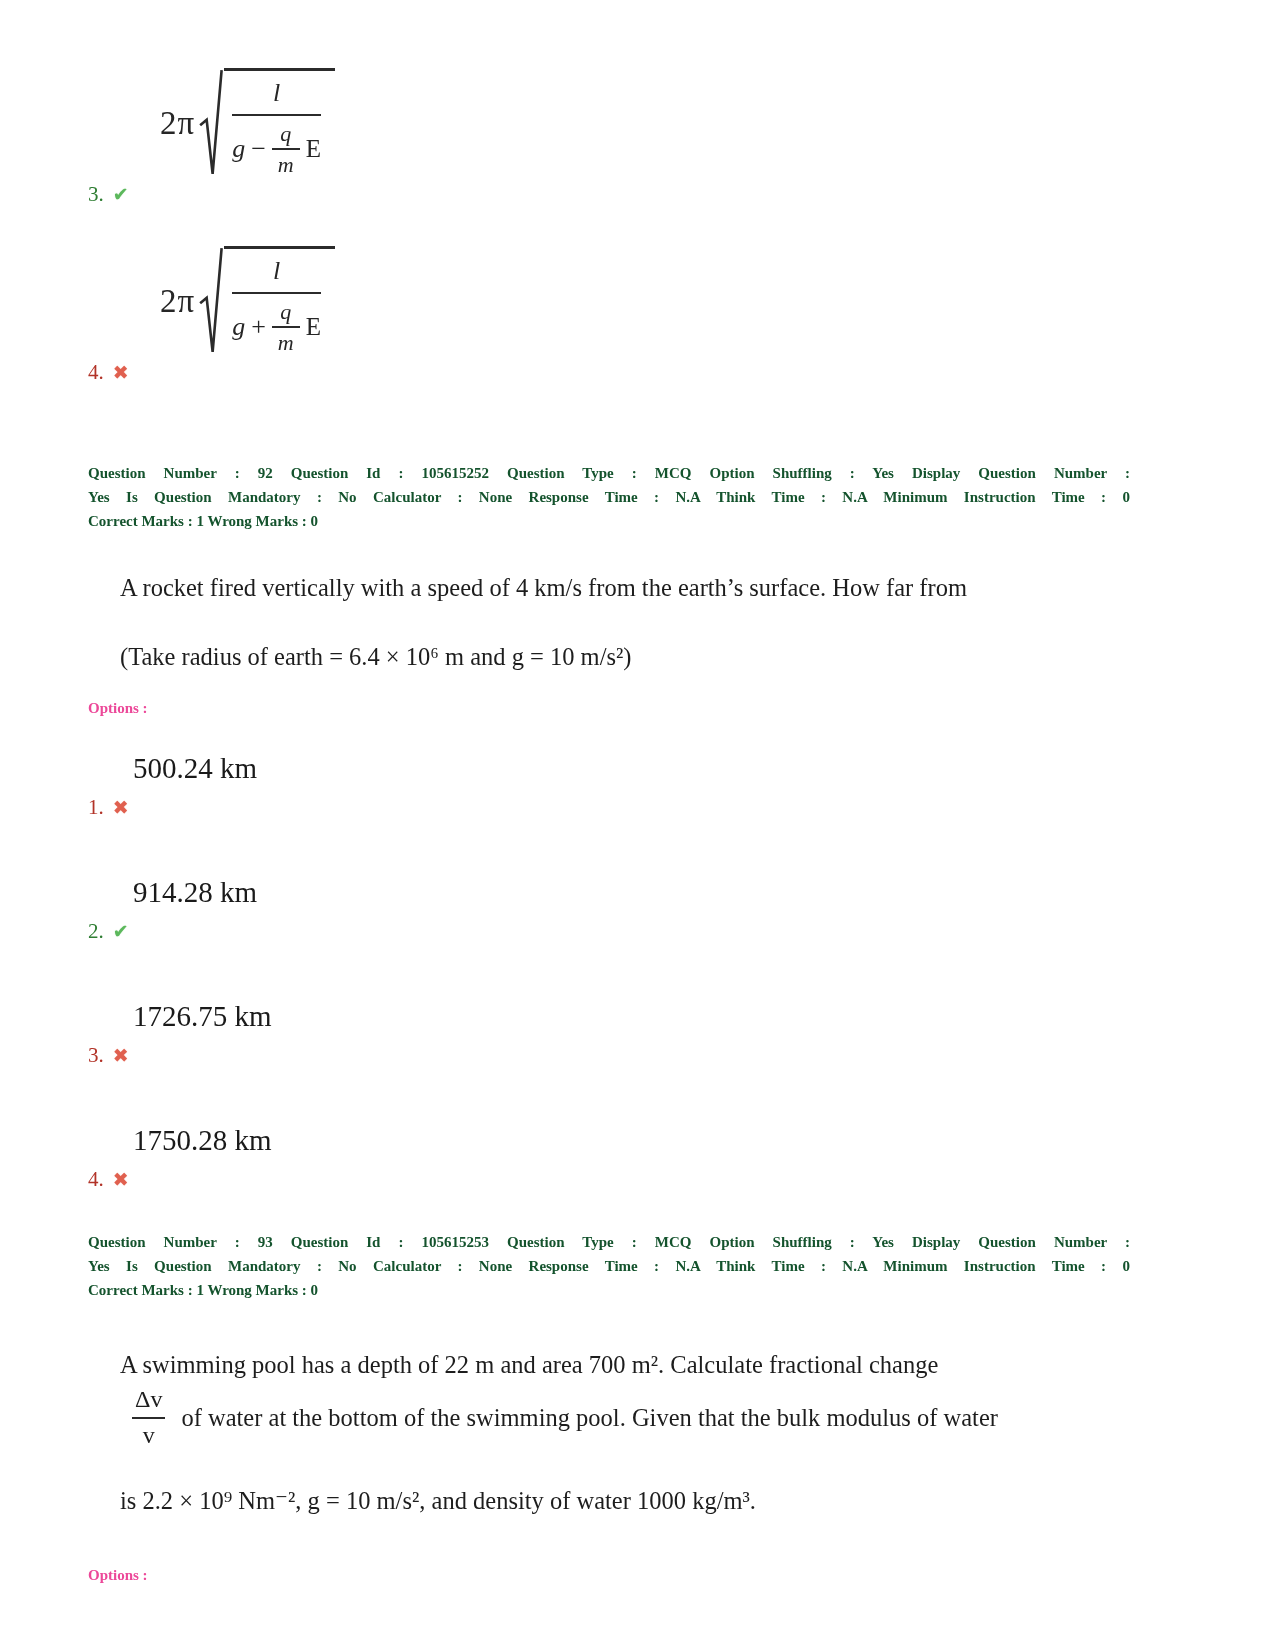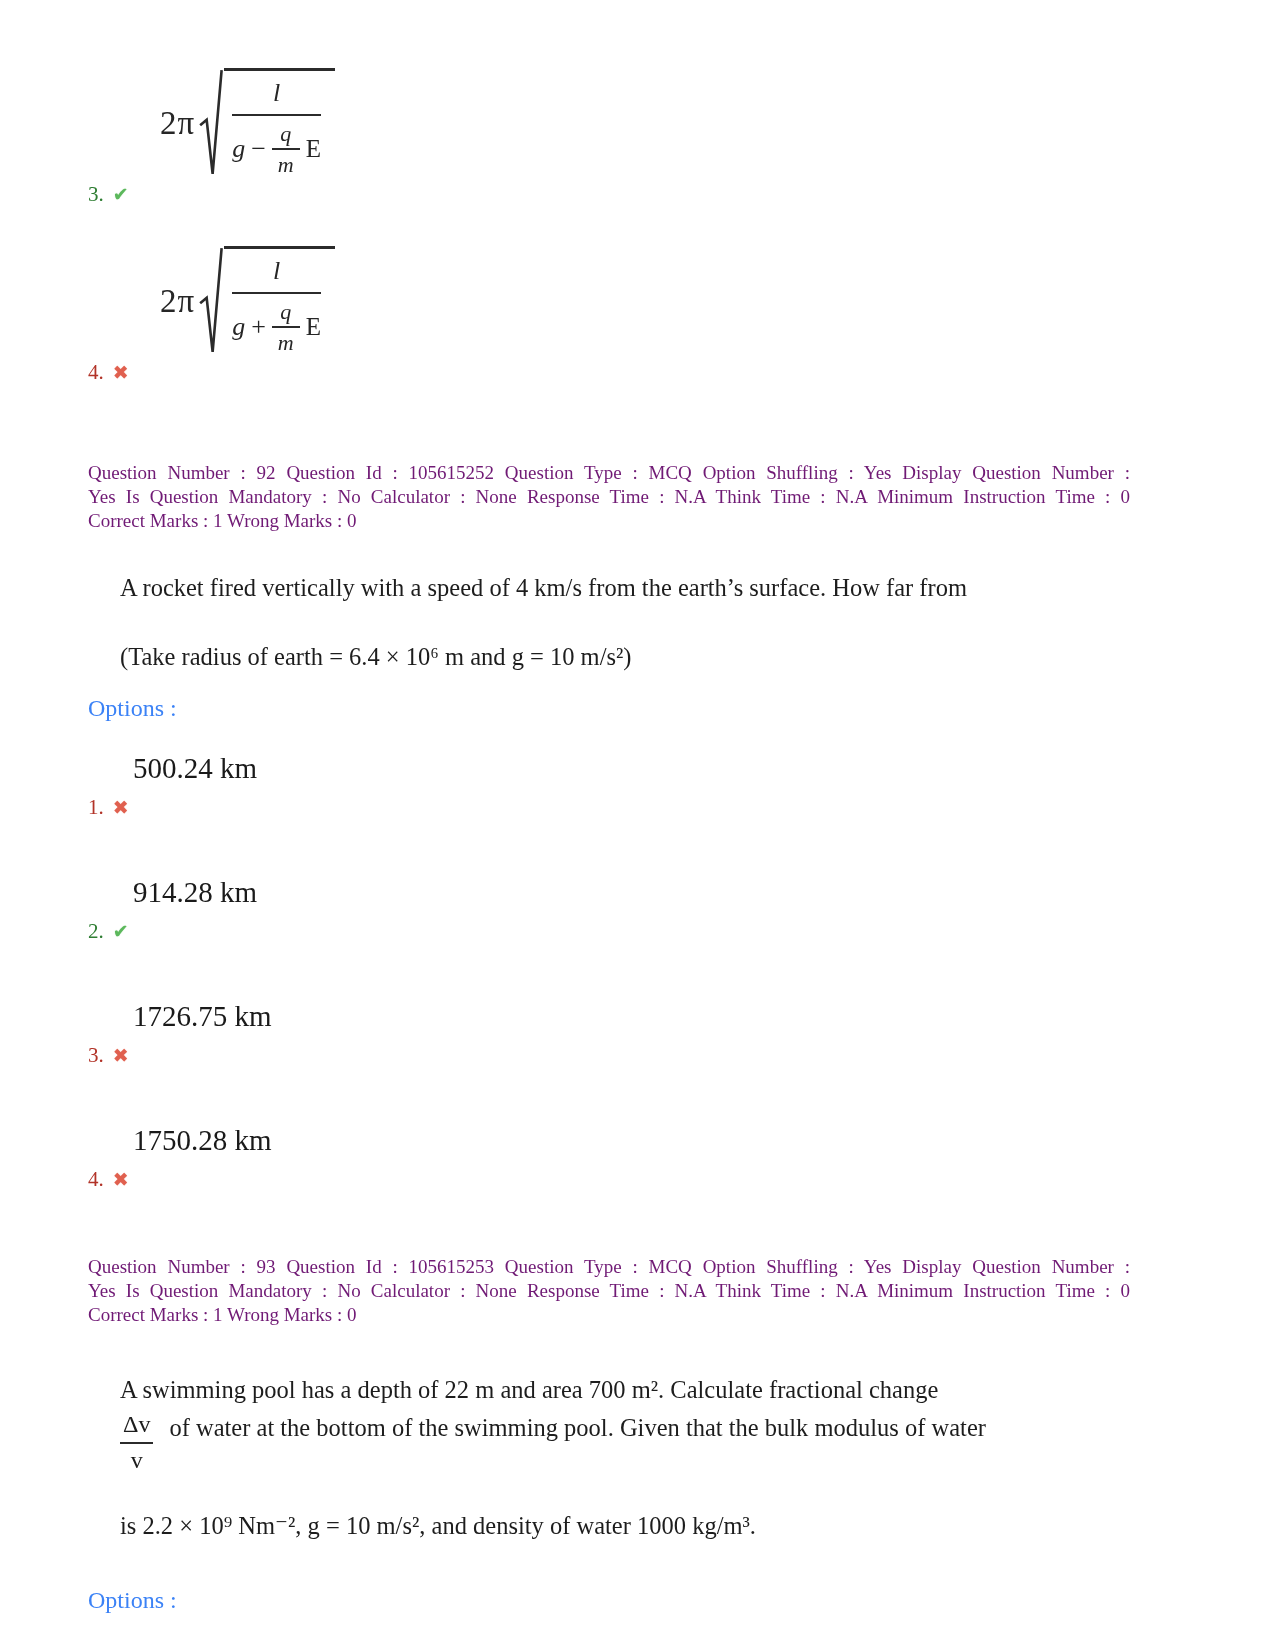--- a/index.html
+++ b/index.html
@@ -33,33 +33,33 @@
   .var{font-style:italic;}
   
   .marker{display:flex;align-items:center;gap:9px;font-size:21px;line-height:28px;width:max-content;}
   .fo-marker{margin-top:2px;}
   .micon{font-family:"DejaVu Sans","Liberation Sans",sans-serif;font-size:19px;line-height:1;}
   .marker.correct .mnum{color:#2e7d32;}
   .marker.correct .micon{color:#5cb85c;text-shadow:0 0 1px #8fd08f;}
   .marker.wrong .mnum{color:#b23328;}
   .marker.wrong .micon{color:#e0604f;text-shadow:0 0 1px #f0a99d;}
   
-  .meta{font-weight:normal;color:#701a75;font-size:19px;line-height:24px;width:1042px;}
+  .meta{font-weight:bold;color:#14532d;font-size:15px;line-height:24px;width:1042px;}
   .meta-line{white-space:nowrap;}
   .meta-line.stretch{text-align:justify;text-align-last:justify;white-space:normal;}
   .q92 .meta{margin-top:75px;}
-  .q93 .meta{margin-top:62px;}
+  .q93 .meta{margin-top:37px;}
   .qbody{margin-top:38px;margin-left:32px;font-size:24.5px;line-height:33px;color:#1d1d1d;width:max-content;}
   .q93 .qbody{margin-top:46px;}
   .qline{white-space:nowrap;margin-top:36px;}
-  .frac-line{display:flex;margin:5px 0;}
+  .frac-line{display:flex;align-items:center;margin:5px 12px;}
   .dfrac{display:inline-flex;flex-direction:column;align-items:center;font-size:24px;line-height:1.1;margin-right:16px;}
   .dnum{padding:0 3px 4px;}
   .dden{border-top:2px solid #2b2b2b;padding:3px 6px 0;align-self:stretch;text-align:center;}
-  .options-label{margin-top:23px;font-weight:normal;color:#3b82f6;font-size:24px;line-height:25px;width:max-content;}
+  .options-label{margin-top:23px;font-weight:bold;color:#ec4899;font-size:15px;line-height:25px;width:max-content;}
   .q93 .options-label{margin-top:46px;}
   
   .opt{margin-top:52px;}
   .opt.first{margin-top:28px;}
   .opt-text{margin-left:45px;font-size:29px;line-height:38px;color:#1a1a1a;width:max-content;}
   .opt .marker{margin-top:6px;}
 </style>
 </head>
 <body>
 

